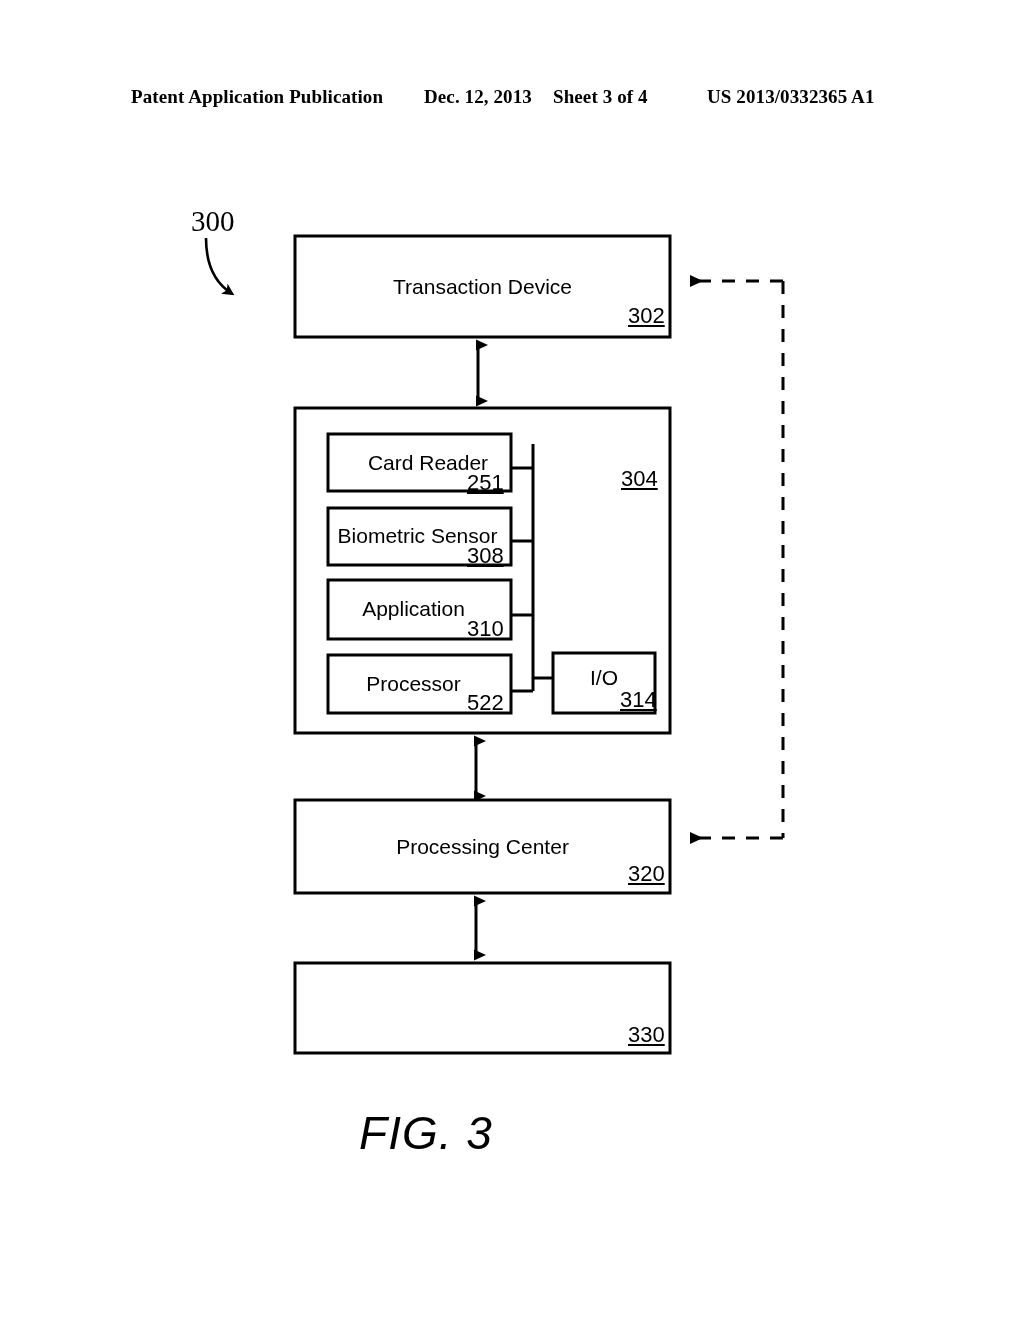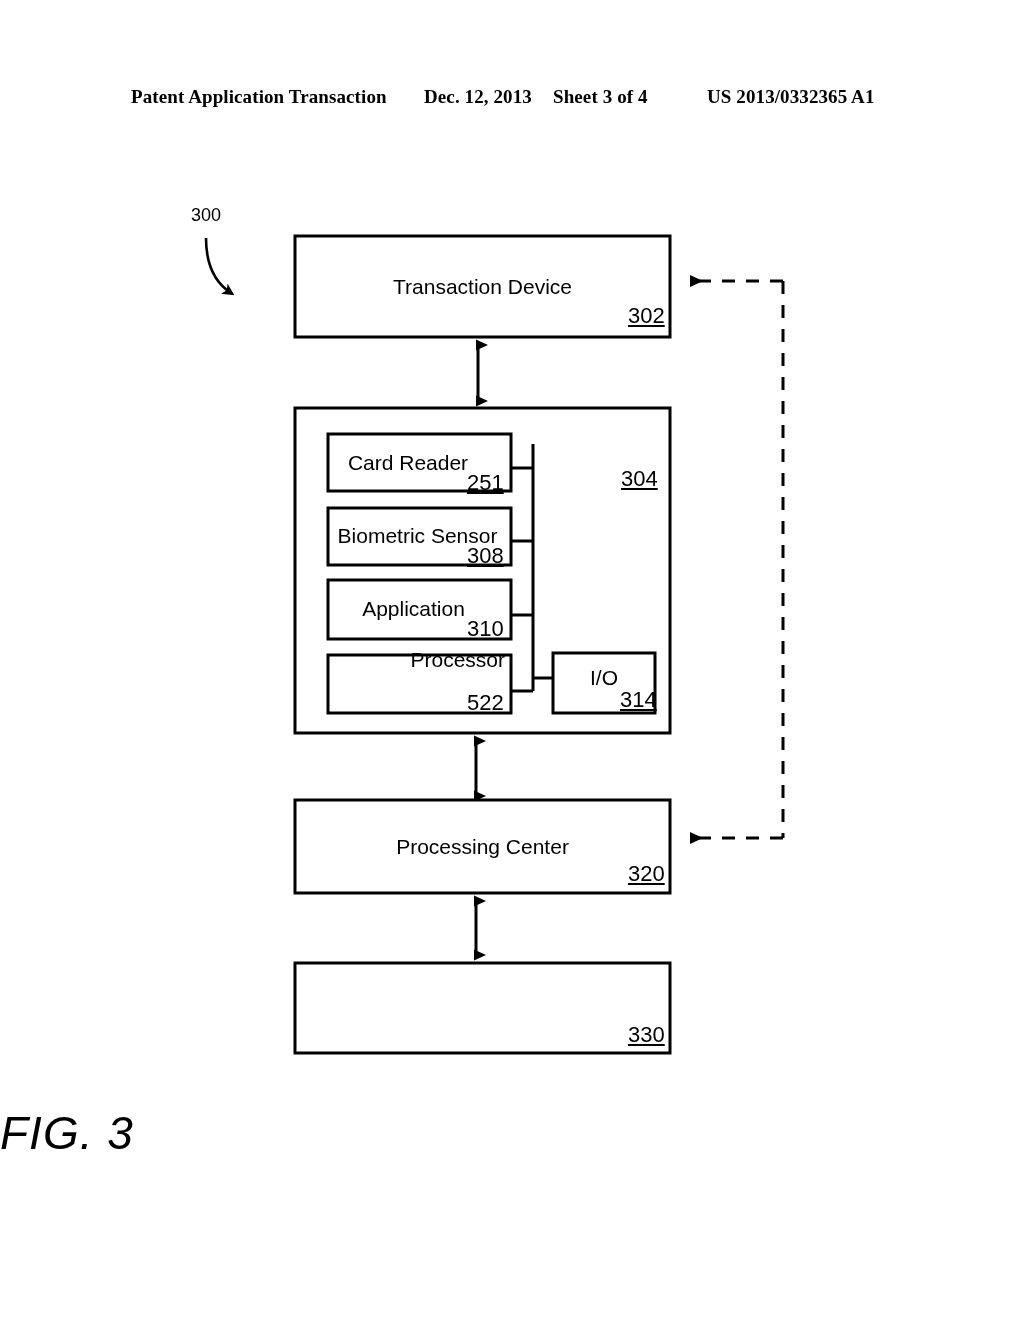--- a/index.html
+++ b/index.html
@@ -64,43 +64,43 @@
     font-family: "Liberation Sans", sans-serif;
     font-size: 22px;
     text-decoration: underline;
     text-underline-offset: 2px;
     white-space: nowrap;
   }
 
   
   .refplain {
     position: absolute;
-    font-family: Liberation Sans, sans-serif;
-    font-size: 18px;
+    font-family: Liberation Serif, serif;
+    font-size: 29px;
     white-space: nowrap;
   }
 
   
   .fig-caption {
     position: absolute;
     left: 0;
     top: 1106px;
     width: 852px;
-    text-align: left;
+    text-align: center;
     font-family: "Liberation Sans", sans-serif;
     font-style: italic;
     font-size: 46px;
     letter-spacing: 1px;
   }
 </style>
 </head>
 <body>
 
 <div class="header">
-  <span class="h-pub">Patent Application Transaction</span>
+  <span class="h-pub">Patent Application Publication</span>
   <span class="h-date">Dec. 12, 2013</span>
   <span class="h-sheet">Sheet 3 of 4</span>
   <span class="h-num">US 2013/0332365 A1</span>
 </div>
 
 <div class="figure">
 
   <svg width="1024" height="1320" viewBox="0 0 1024 1320">
     <defs>
       <marker id="arrowUp" markerWidth="12" markerHeight="12" refX="6" refY="10" orient="auto" markerUnits="userSpaceOnUse">
@@ -175,30 +175,30 @@
     </g>
   </svg>
 
   <span class="refplain" style="left:191px; top:205px;">300</span>
 
   <span class="box-title" style="left:295px; top:275px; width:375px;">Transaction Device</span>
   <span class="refnum" style="left:628px; top:303px;">302</span>
 
   <span class="refnum" style="left:621px; top:418px;margin-top:48px;">304</span>
 
-  <span class="box-title" style="left:316px; top:451px; width:184px;">Card Reader</span>
+  <span class="box-title" style="left:336px; top:451px; width:184px;">Card Reader</span>
   <span class="refnum" style="left:467px; top:470px;">251</span>
 
   <span class="box-title" style="left:326px; top:524px; width:183px;">Biometric Sensor</span>
   <span class="refnum" style="left:467px; top:543px;">308</span>
 
   <span class="box-title" style="left:322px; top:597px; width:183px;">Application</span>
   <span class="refnum" style="left:467px; top:616px;">310</span>
 
-  <span class="box-title" style="left:322px; top:648px; width:183px;text-align:right;">Processor</span>
+  <span class="box-title" style="left:322px; top:672px; width:183px;">Processor</span>
   <span class="refnum" style="left:467px; top:690px;">522</span>
 
   <span class="box-title" style="left:553px; top:666px; width:102px;">I/O</span>
   <span class="refnum" style="left:620px; top:687px;">314</span>
 
   <span class="box-title" style="left:295px; top:835px; width:375px;">Processing Center</span>
   <span class="refnum" style="left:628px; top:861px;text-decoration:underline;">320</span>
 
   <span class="refnum" style="left:628px; top:1022px;">330</span>
 

